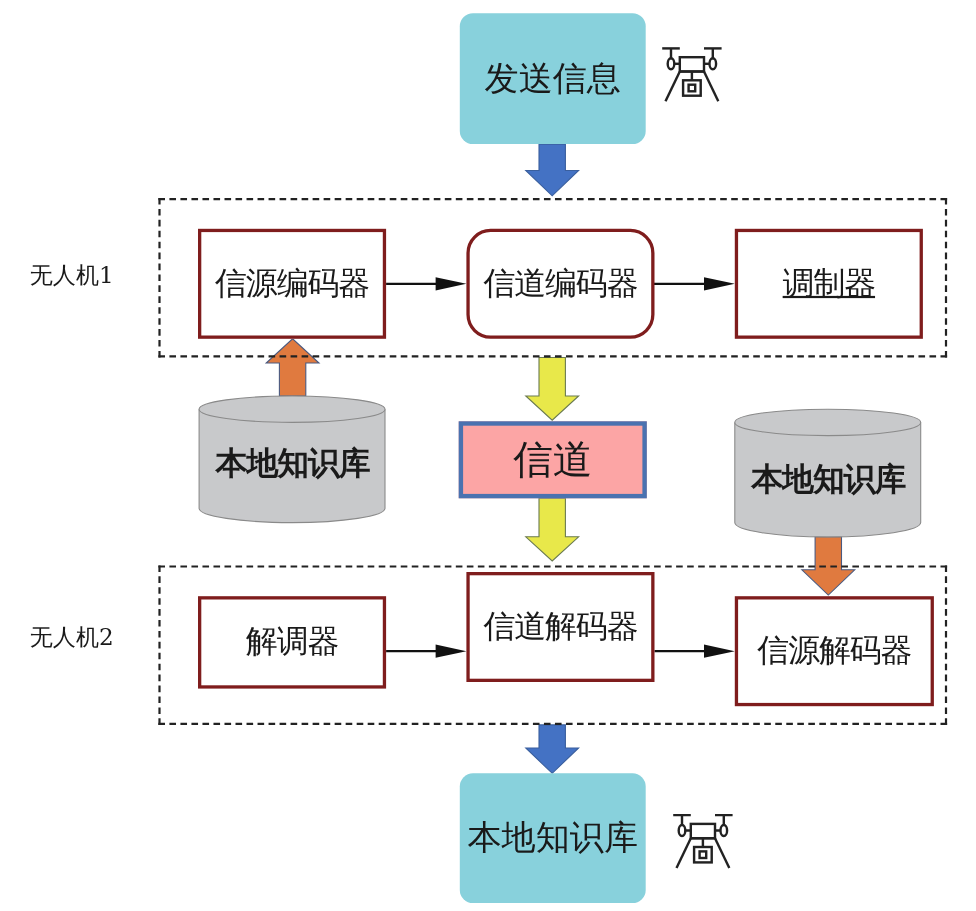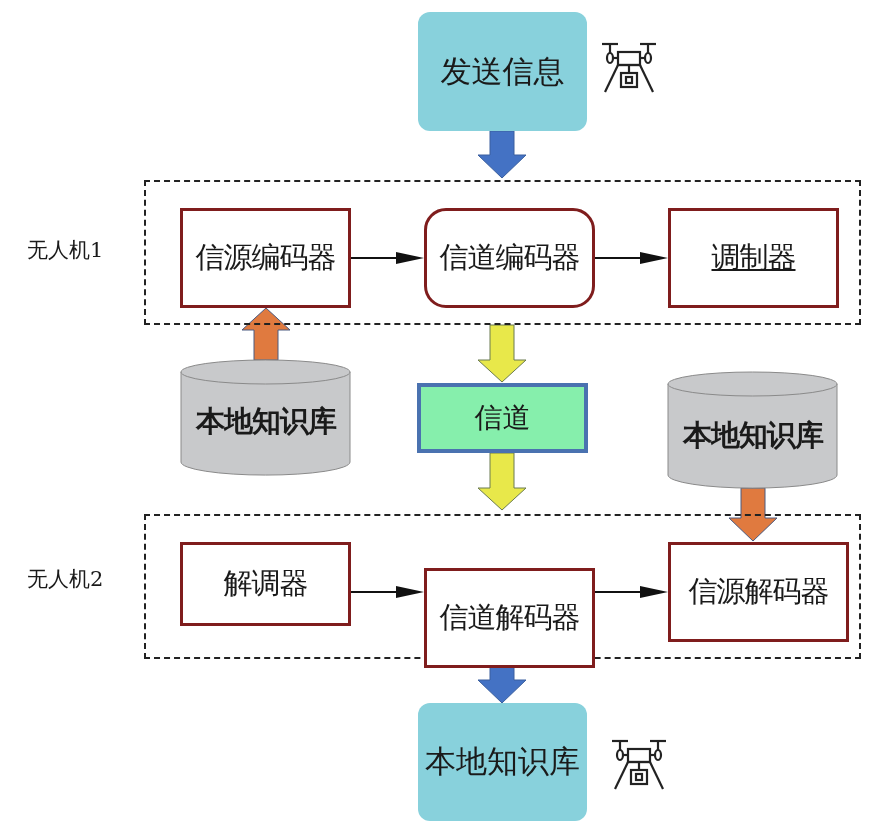--- a/index.html
+++ b/index.html
@@ -3,22 +3,22 @@
 <meta charset="utf-8">
 <style>
   html, body { margin:0; padding:0; background:#ffffff; }
   body { width:887px; height:828px; position:relative; overflow:hidden;
          font-family:"DejaVu Serif","Liberation Serif",serif; color:#1a1a1a; }
   .term { position:absolute; background:#88d1dc; border-radius:12px;
           display:flex; align-items:center; justify-content:center; font-size:31px; }
   .dash { position:absolute; border:2px dashed #222; box-sizing:border-box; }
   .blk { position:absolute; background:#fff; border:3px solid #7f1d1d; box-sizing:border-box;
          display:flex; align-items:center; justify-content:center; font-size:29px; white-space:nowrap; letter-spacing:-1px; }
-  .chan { position:absolute; background:#86efac; border:4px solid #4a72b0; box-sizing:border-box;
-          display:flex; align-items:center; justify-content:center; font-size:28px; }
+  .chan { position:absolute; background:#fca5a5; border:4px solid #4a72b0; box-sizing:border-box;
+          display:flex; align-items:center; justify-content:center; font-size:36px; }
   .lbl { position:absolute; font-size:21px; white-space:nowrap;margin-left:19px; }
   .cyltext { position:absolute; font-size:29px; display:flex; align-items:center; justify-content:center; letter-spacing:-1px; white-space:nowrap;font-weight:bold; }
   svg.layer { position:absolute; left:0; top:0; }
 </style>
 </head>
 <body>
 
 <svg class="layer" width="887" height="828">
 
   <polygon points="490,131 514,131 514,155 526,155 502,178 478,155 490,155" fill="#4472c4" stroke="#3a5f9e" stroke-width="1"></polygon>
@@ -114,14 +114,14 @@
 <div class="chan" style="left:417px;top:383px;width:171px;height:70px;">
   <span>信道</span>
 </div>
 
 <div class="cyltext" style="left:181px;top:392px;width:170px;height:60px;">本地知识库</div>
 <div class="cyltext" style="left:668px;top:406px;width:170px;height:60px;">本地知识库</div>
 
 <div class="dash" style="left:144px;top:514px;width:717px;height:145px;"></div>
 <div class="lbl" style="left:8px;top:565px;">无人机2</div>
 <div class="blk" style="left:180px;top:542px;width:171px;height:84px;">解调器</div>
-<div class="blk" style="left:424px;top:568px;width:171px;height:100px;">信道解码器</div>
+<div class="blk" style="left:424px;top:520px;width:171px;height:100px;">信道解码器</div>
 <div class="blk" style="left:668px;top:542px;width:181px;height:100px;">信源解码器</div>
 
 </body></html>

